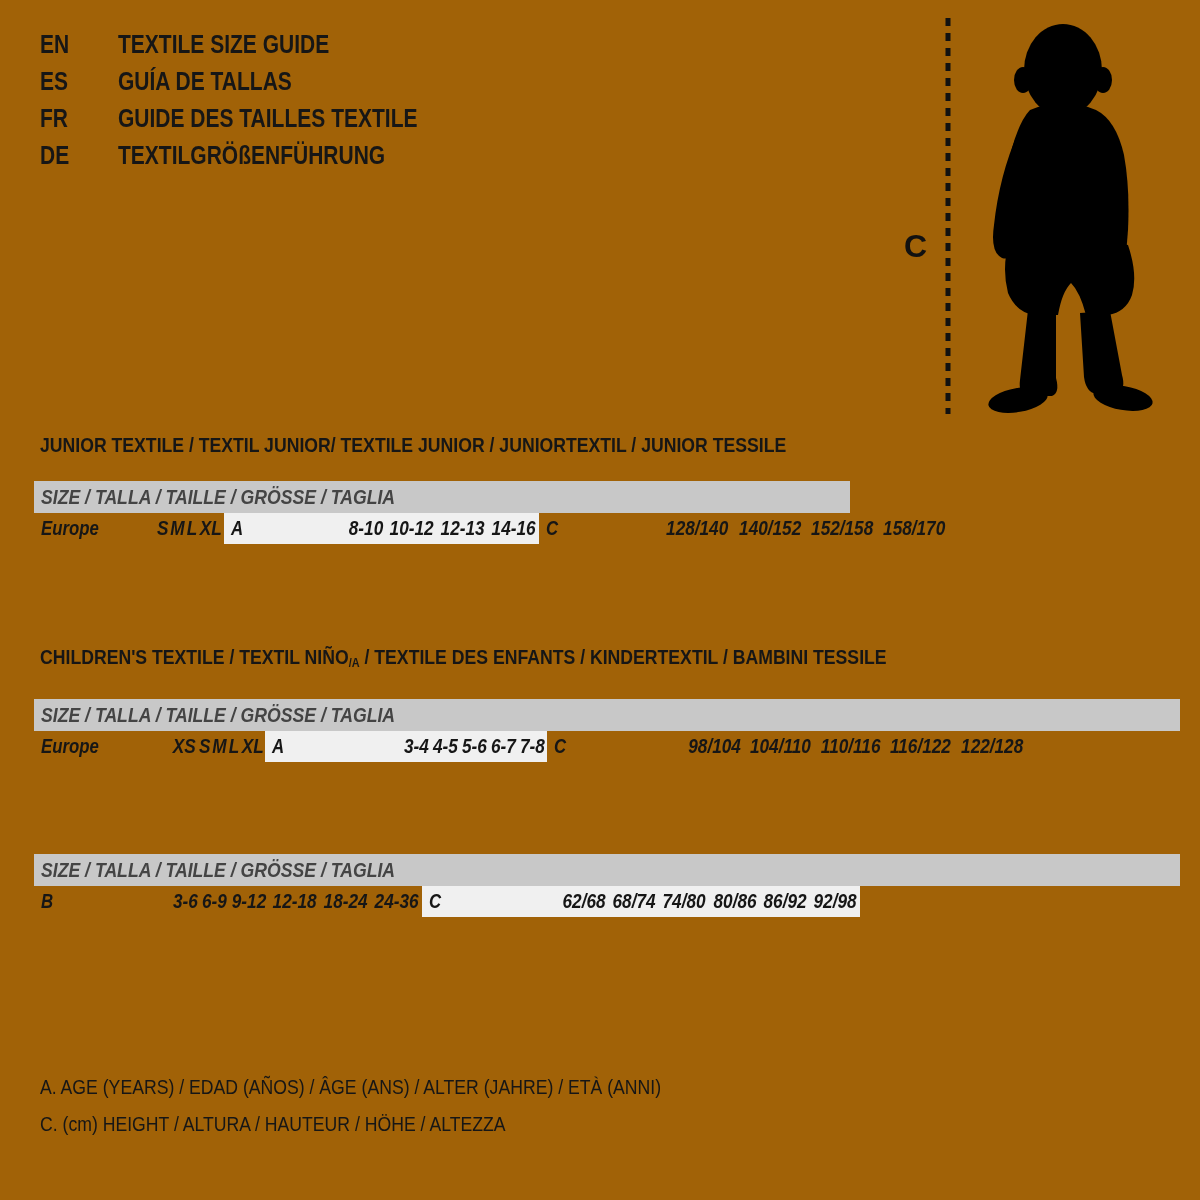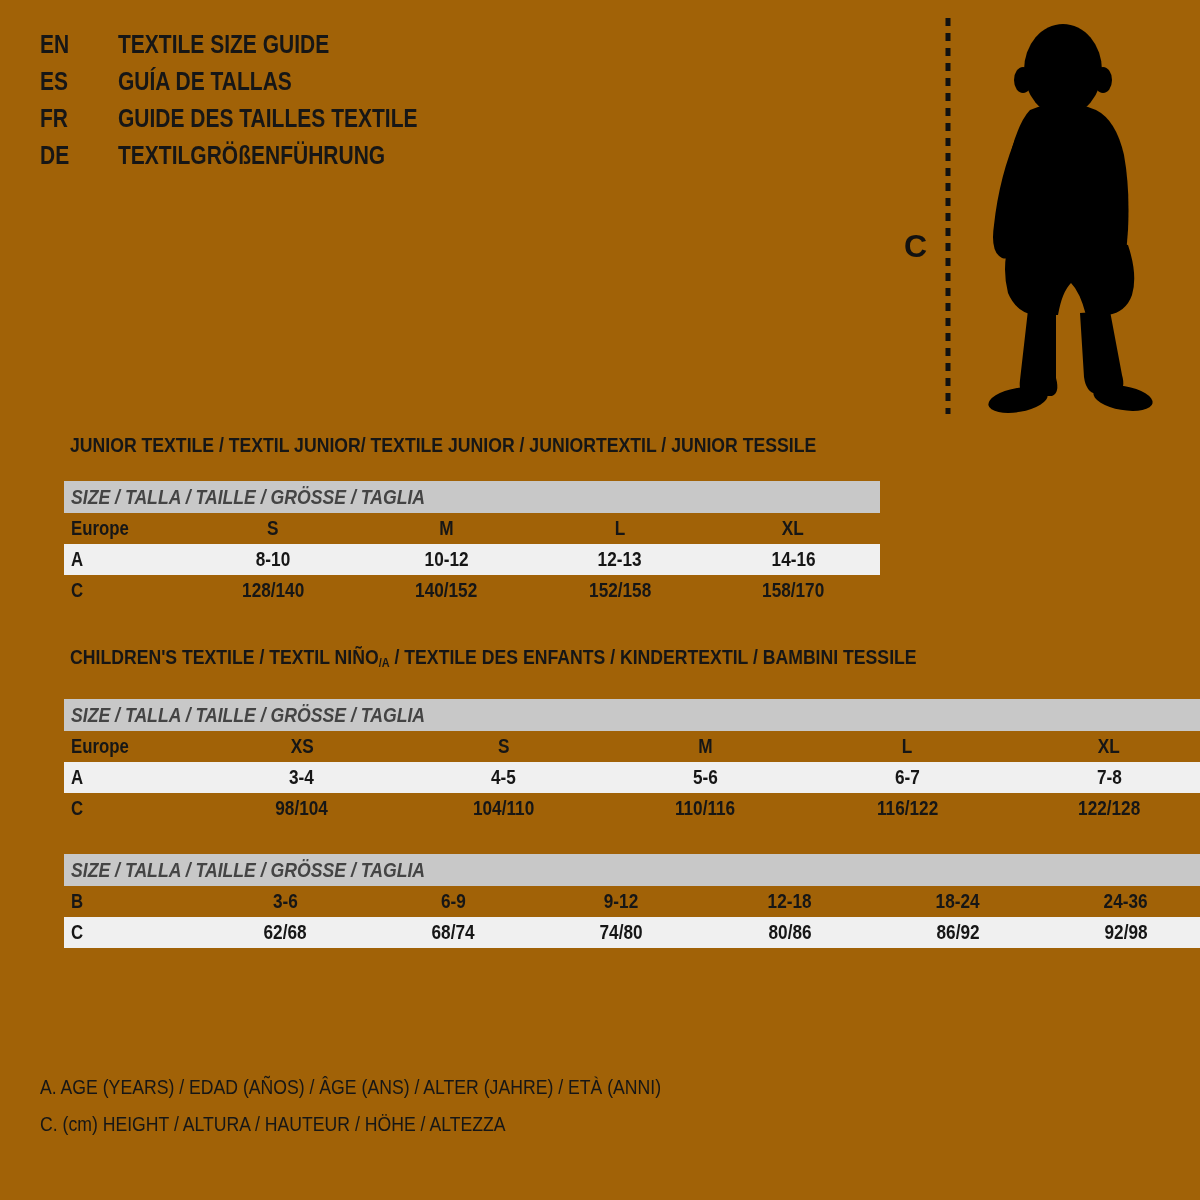--- a/index.html
+++ b/index.html
@@ -16,30 +16,30 @@
   .langs{position:absolute;left:40px;top:26px;}
   .lang-row{display:flex;height:37px;align-items:center;font-size:25px;font-weight:bold;}
   .lang-code{width:78px;flex:0 0 78px;}
 
   
   .figure{position:absolute;left:898px;top:10px;width:262px;height:414px;}
   .figure svg{display:block;width:262px;height:414px;}
   .figure text{font-family:"Liberation Sans",sans-serif;font-weight:bold;font-size:32px;fill:#111;}
 
   
-  .section{position:absolute;margin-left:30px;}
+  .section{position:absolute;}
   .sec-junior{left:34px;top:433px;width:816px;}
   .sec-children{left:34px;top:645px;width:1146px;}
   .sec-babies{left:34px;top:854px;width:1146px;}
   .sec-title{font-size:21px;font-weight:bold;line-height:24px;margin:0 0 24px 6px;}
   .sec-title-2line{font-size:21px;font-weight:bold;line-height:31px;margin:0 0 12px 6px;}
   .subscript{font-size:.62em;vertical-align:-0.22em;}
   .size-bar{height:32px;background:#c8c8c8;display:flex;align-items:center;
             padding-left:7px;font-size:21px;font-weight:bold;color:#444;font-style:italic;}
-  .tbl{display:flex;flex-direction:column;}
+  .tbl{display:flex;flex-direction:row;font-style:italic;}
   .tr{display:flex;height:31px;align-items:center;font-size:20px;font-weight:bold;}
   .tr.alt{background:#f0f0f0;}
   .td{flex:1;text-align:center;}
   .td.lbl{flex:0 0 115px;text-align:left;padding-left:7px;}
   .sec-children .td.lbl,.sec-babies .td.lbl{flex:0 0 130px;}
 
   
   .notes{position:absolute;left:40px;top:1068px;}
   .note{font-size:21px;font-weight:normal;line-height:37px;margin:0;}
 </style>

